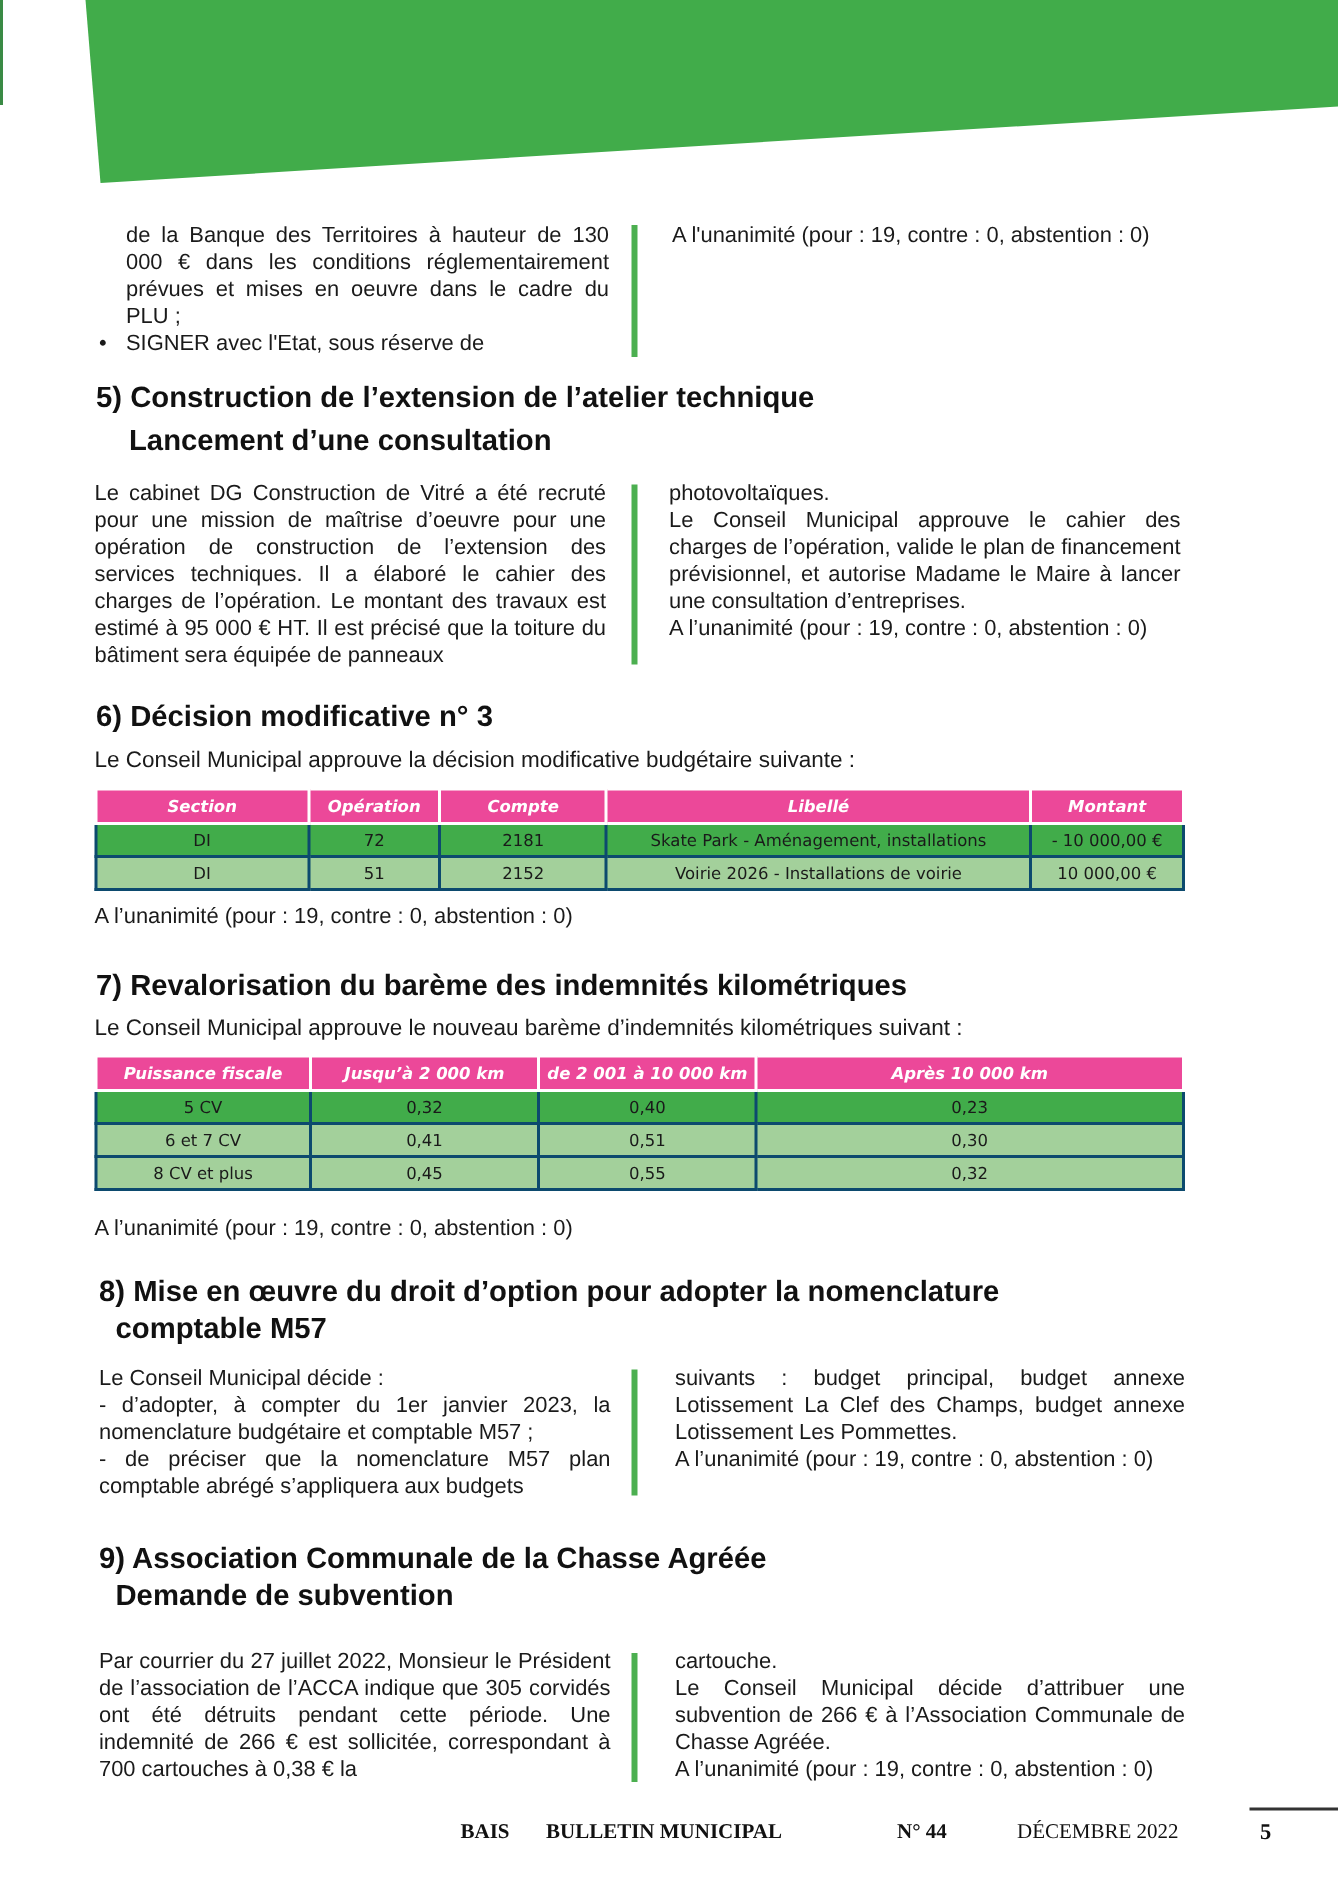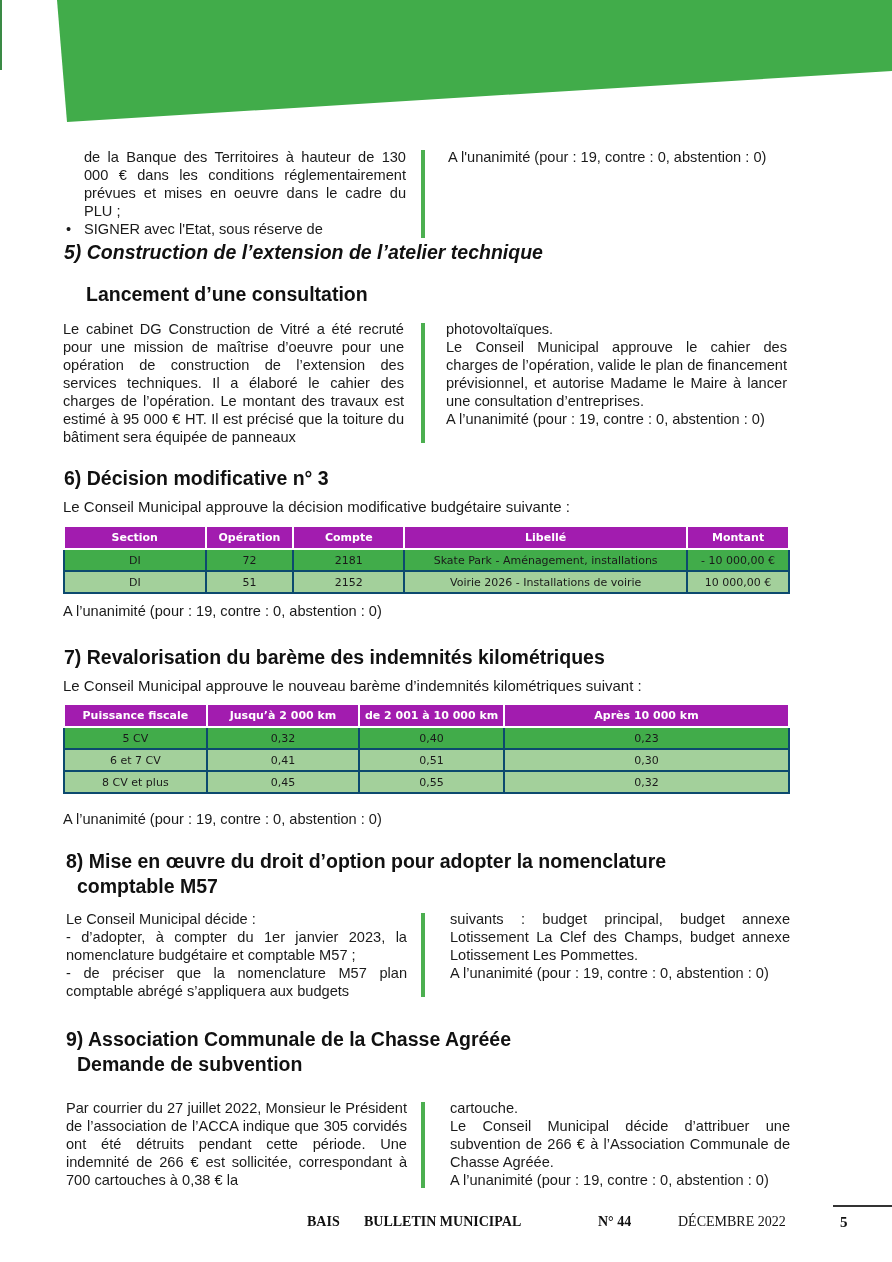--- a/index.html
+++ b/index.html
@@ -14,22 +14,22 @@
   .bullet { position:relative; padding-left:22px; }
   .bullet::before { content:"\2022"; position:absolute; left:4px; top:0; }
   .center-last { text-align:left; }
 
   h2 { position:absolute; margin:0; font-family:"Liberation Sans", sans-serif;
        font-weight:bold; font-size:19.5px; line-height:25px; color:#111; }
   .lead { position:absolute; font-size:15px; line-height:18px; margin:0; }
   .vote { position:absolute; font-size:14.6px; line-height:18px; margin:0; }
 
   table.grid { position:absolute; border-collapse:collapse; font-family:"DejaVu Sans", sans-serif; }
-  table.grid th { background:#a21caf; color:#fff; font-weight:bold; font-size:11px; height:21px; padding:0;
-                  border:2px solid #fff; text-align:center; }
+  table.grid th { background:#ec4899; color:#fff; font-weight:bold; font-size:11px; height:21px; padding:0;
+                  border:2px solid #fff; text-align:center;font-style:italic; }
   table.grid td { font-size:11px; height:20px; padding:0; text-align:center; border:2px solid #0c4a6e; color:#1a1a1a; }
   table.grid tr.r-dark td { background:#41ac4a; }
   table.grid tr.r-light td { background:#a3d09b; }
 
   .footer { position:absolute; top:1214px; left:0; width:892px; height:24px;
             font-family:"Liberation Serif", serif; font-size:14px; color:#111; }
   .footer span { position:absolute; top:0; }
   .footer .b { font-weight:bold; }
   .footer-rule { position:absolute; left:833px; top:1205px; width:59px; height:2px; background:#333; }
 </style>
@@ -43,21 +43,21 @@
 
 <div class="col" style="left:62px; top:148px; width:344px;">
   <p class="indent">de la Banque des Territoires à hauteur de 130 000 € dans les conditions réglementairement prévues et mises en oeuvre dans le cadre du PLU ;</p>
   <p class="bullet">SIGNER avec l'Etat, sous réserve de</p>
 </div>
 <div class="divider" style="left:421px; top:150px; height:88px;"></div>
 <div class="col" style="left:448px; top:148px; width:342px;">
   <p class="center-last">A l'unanimité (pour : 19, contre : 0, abstention : 0)</p>
 </div>
 
-<h2 style="left:64px; top:240px;font-style:italic;">5) Construction de l’extension de l’atelier technique</h2>
+<h2 style="left:64px; top:253px;">5) Construction de l’extension de l’atelier technique</h2>
 <h2 style="left:86px; top:282px;">Lancement d’une consultation</h2>
 <div class="col" style="left:63px; top:320px; width:341px;">
   <p>Le cabinet DG Construction de Vitré a été recruté pour une mission de maîtrise d’oeuvre pour une opération de construction de l’extension des services techniques. Il a élaboré le cahier des charges de l’opération. Le montant des travaux est estimé à 95 000 € HT. Il est précisé que la toiture du bâtiment sera équipée de panneaux</p>
 </div>
 <div class="divider" style="left:421px; top:323px; height:120px;"></div>
 <div class="col" style="left:446px; top:320px; width:341px;">
   <p>photovoltaïques.</p>
   <p>Le Conseil Municipal approuve le cahier des charges de l’opération, valide le plan de financement prévisionnel, et autorise Madame le Maire à lancer une consultation d’entreprises.</p>
   <p class="center-last">A l’unanimité (pour : 19, contre : 0, abstention : 0)</p>
 </div>

